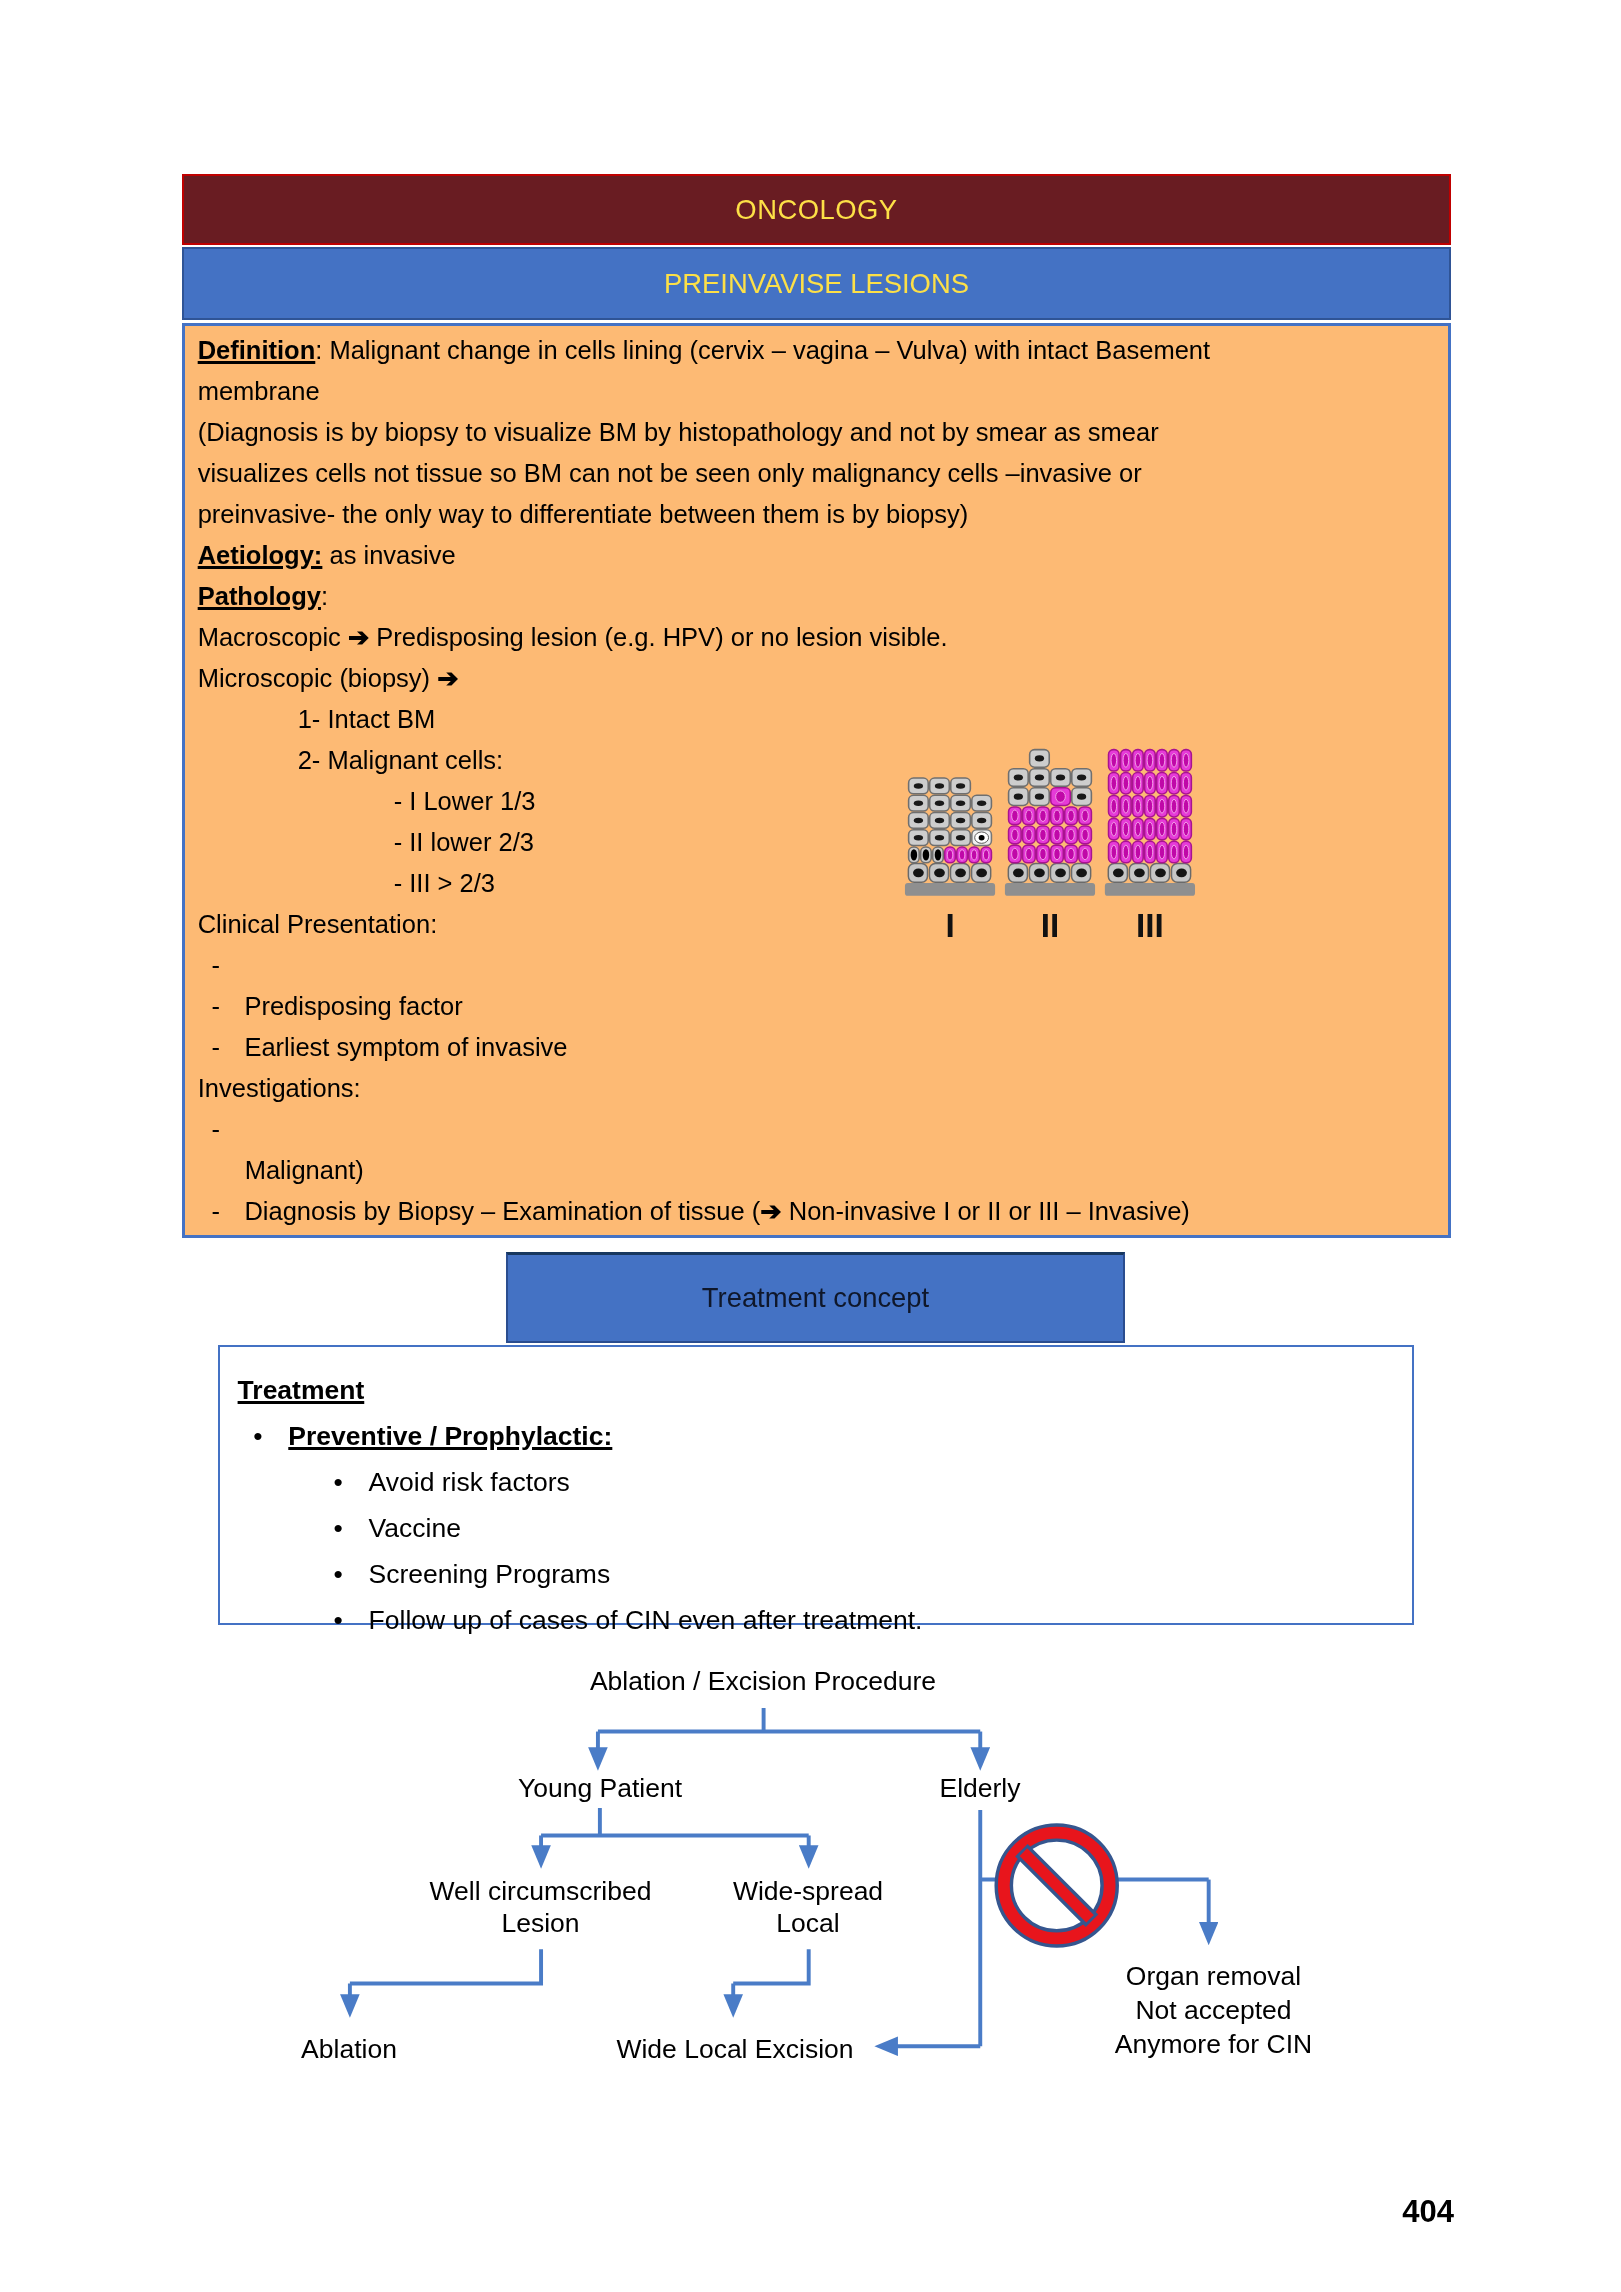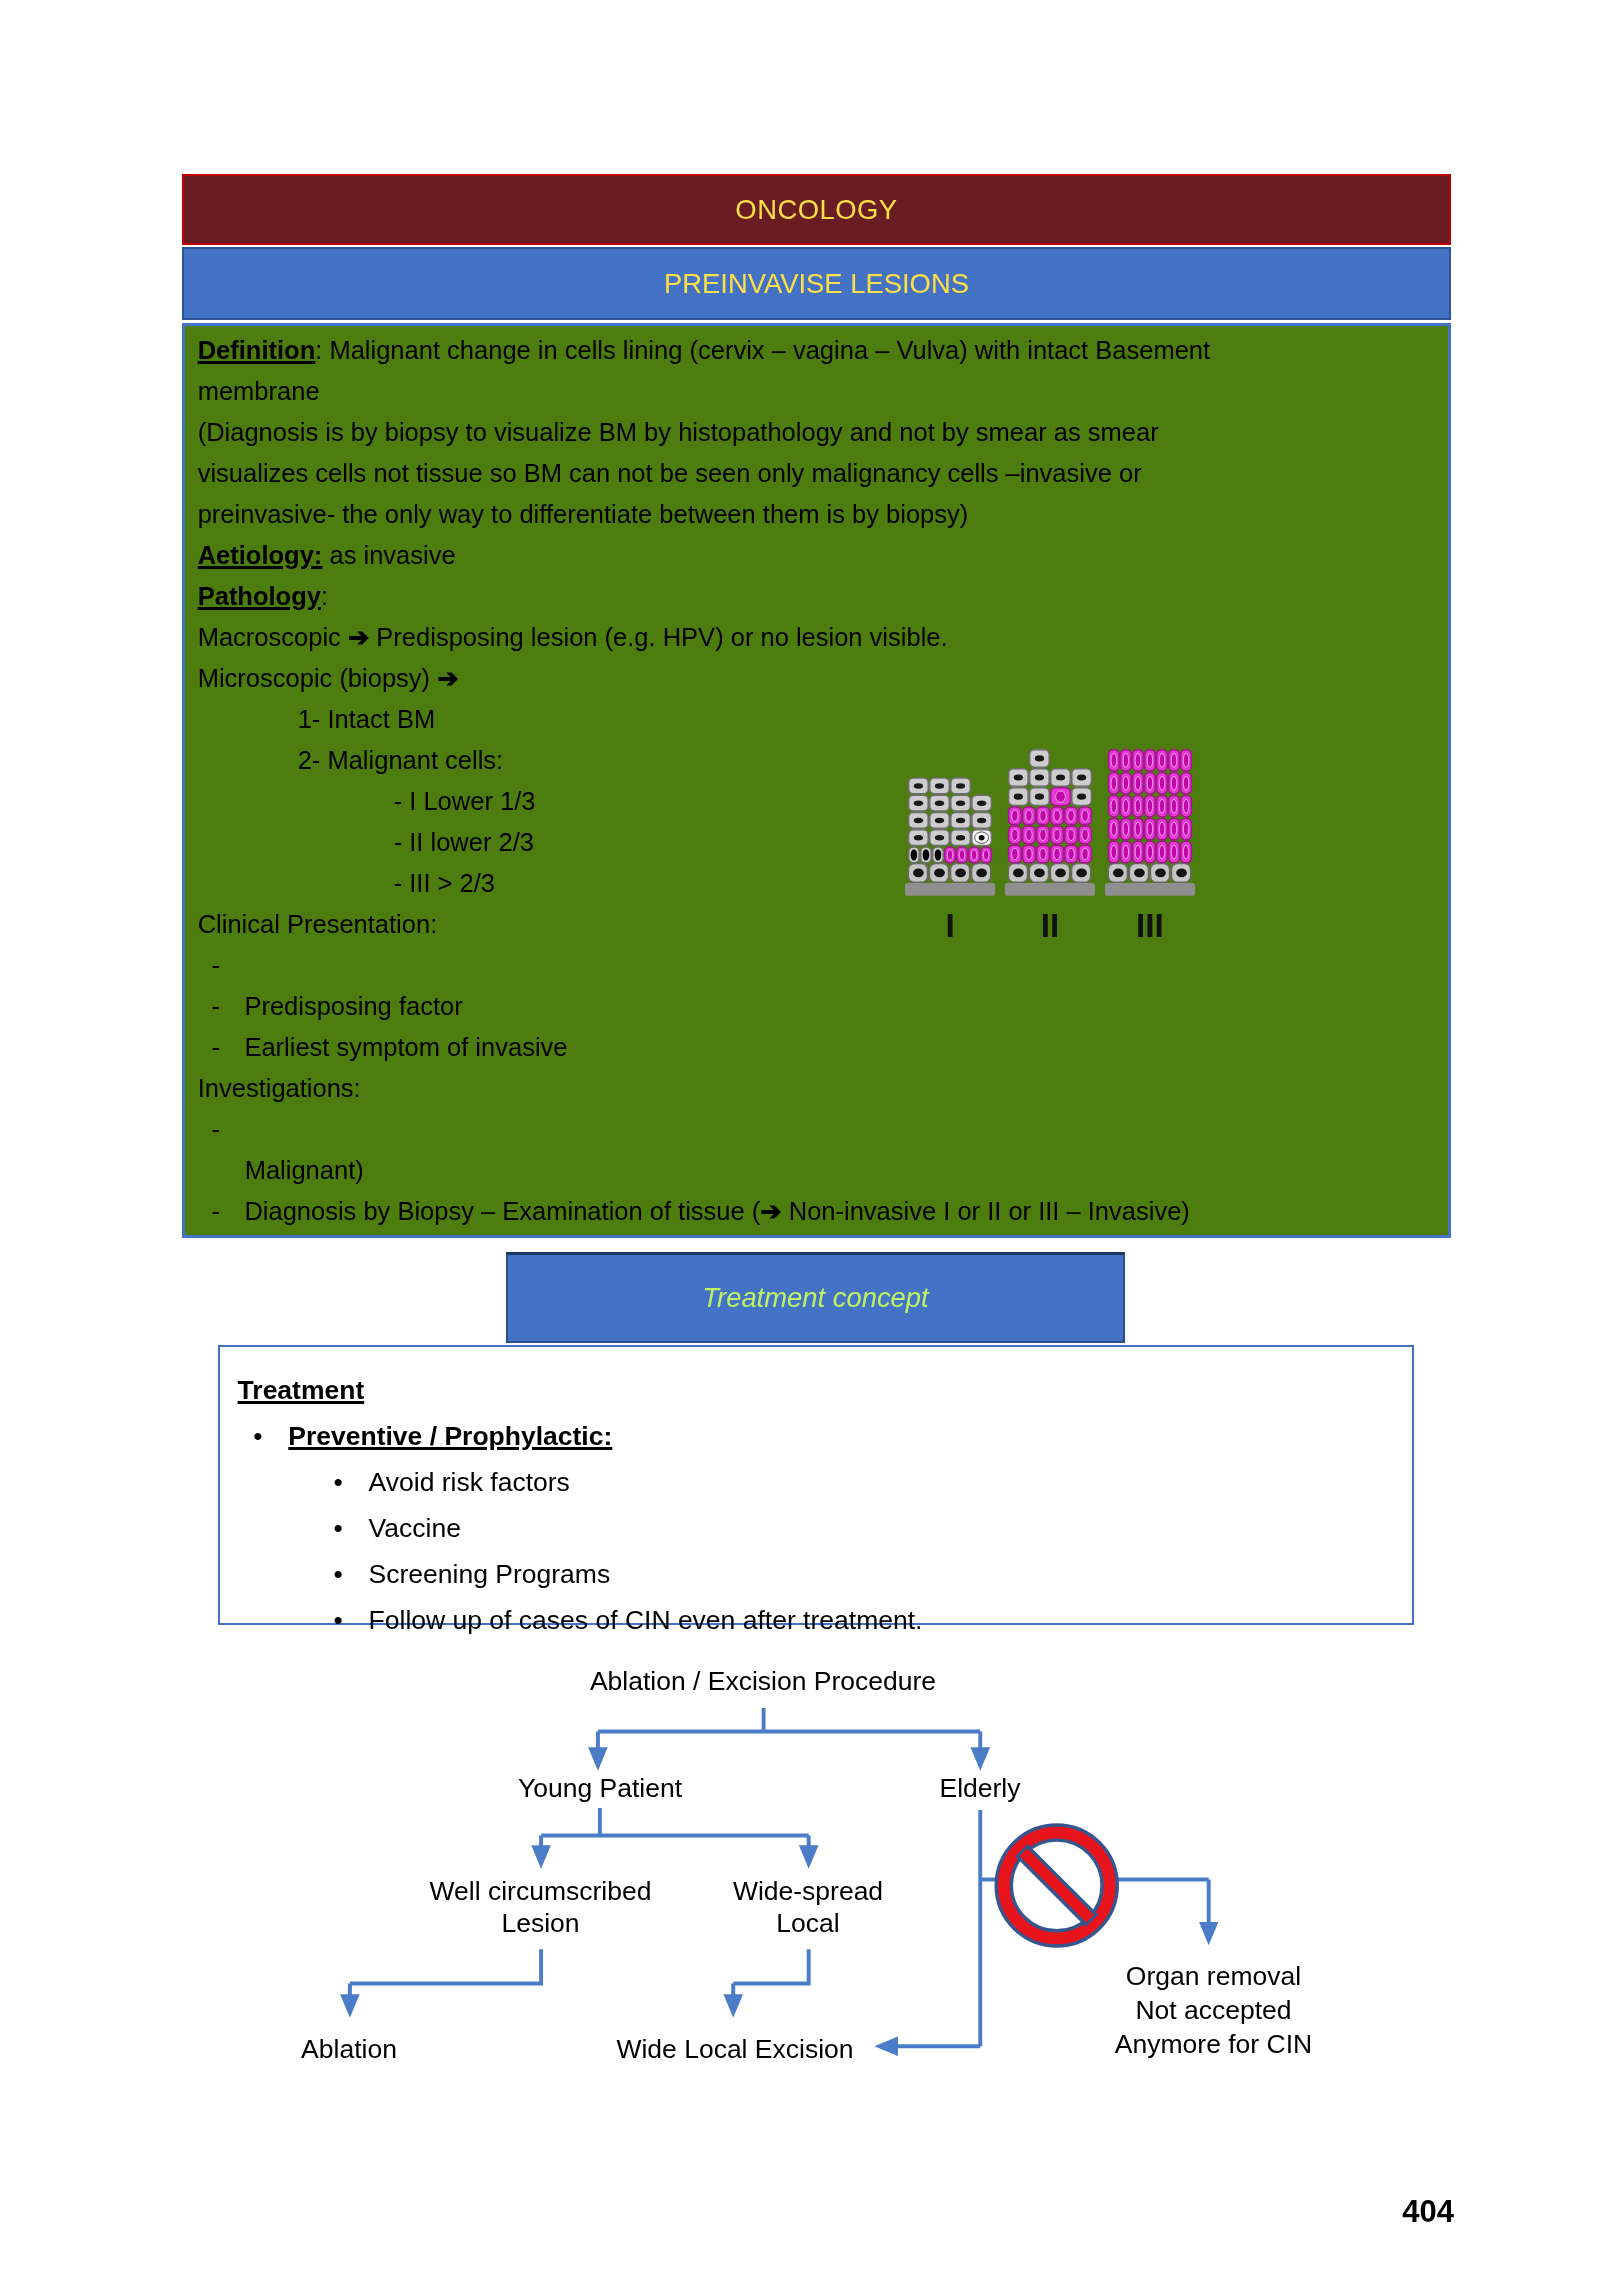--- a/index.html
+++ b/index.html
@@ -7,38 +7,38 @@
         font-family:"Liberation Sans",sans-serif;color:#000;overflow:hidden;}
 
   
   .hdr{position:absolute;left:182px;width:1269px;box-sizing:border-box;
        display:flex;align-items:center;justify-content:center;color:#fde047;font-size:27.4px;}
   #hdr-onc{top:174px;height:71px;background:#691c22;border:2.9px solid #c00000;letter-spacing:0.5px;}
   #hdr-pre{top:247px;height:73px;background:#4472c4;border:2.9px solid #2f5496;}
 
   
   #main-box{position:absolute;left:182px;top:323px;width:1269px;height:915px;
-            box-sizing:border-box;border:3.9px solid #4472c4;background:#4d7c0f;
+            box-sizing:border-box;border:3.9px solid #4472c4;background:#fdba74;
             padding:3.9px 9.8px 0 12.7px;font-size:25.5px;line-height:41px;overflow:hidden;}
   .tline{white-space:nowrap;}
   .bu{font-weight:700;text-decoration:underline;text-decoration-thickness:2.5px;}
   .arrow{font-weight:700;}
   .ind1{margin-left:100px;}
   .ind2{margin-left:196px;}
   .li{display:flex;}
   .li .dash{width:33px;margin-left:13.7px;flex:none;}
   .cont{margin-left:47px;}
 
   
   #histo{position:absolute;left:717px;top:410px;}
 
   
   #tc-tab{position:absolute;left:506px;top:1252px;width:619px;height:91px;box-sizing:border-box;
           background:#4472c4;border:2.9px solid #2a4d8f;border-top:3.9px solid #17375e;
-          display:flex;align-items:center;justify-content:center;color:#bef264;font-size:27.4px;z-index:2;font-style:italic;}
+          display:flex;align-items:center;justify-content:center;color:#0f172a;font-size:27.4px;z-index:2;}
 
   
   #treat-box{position:absolute;left:218px;top:1345px;width:1196px;height:280px;box-sizing:border-box;
              border:2.9px solid #4472c4;background:#fff;padding:19.6px 0 0 17.6px;
              font-size:26.5px;line-height:46px;}
   .tb-row{display:flex;}
   .tb-row .blt1{width:35px;margin-left:15.7px;flex:none;}
   .tb-row .blt2{width:35px;margin-left:96px;flex:none;}
 
   

